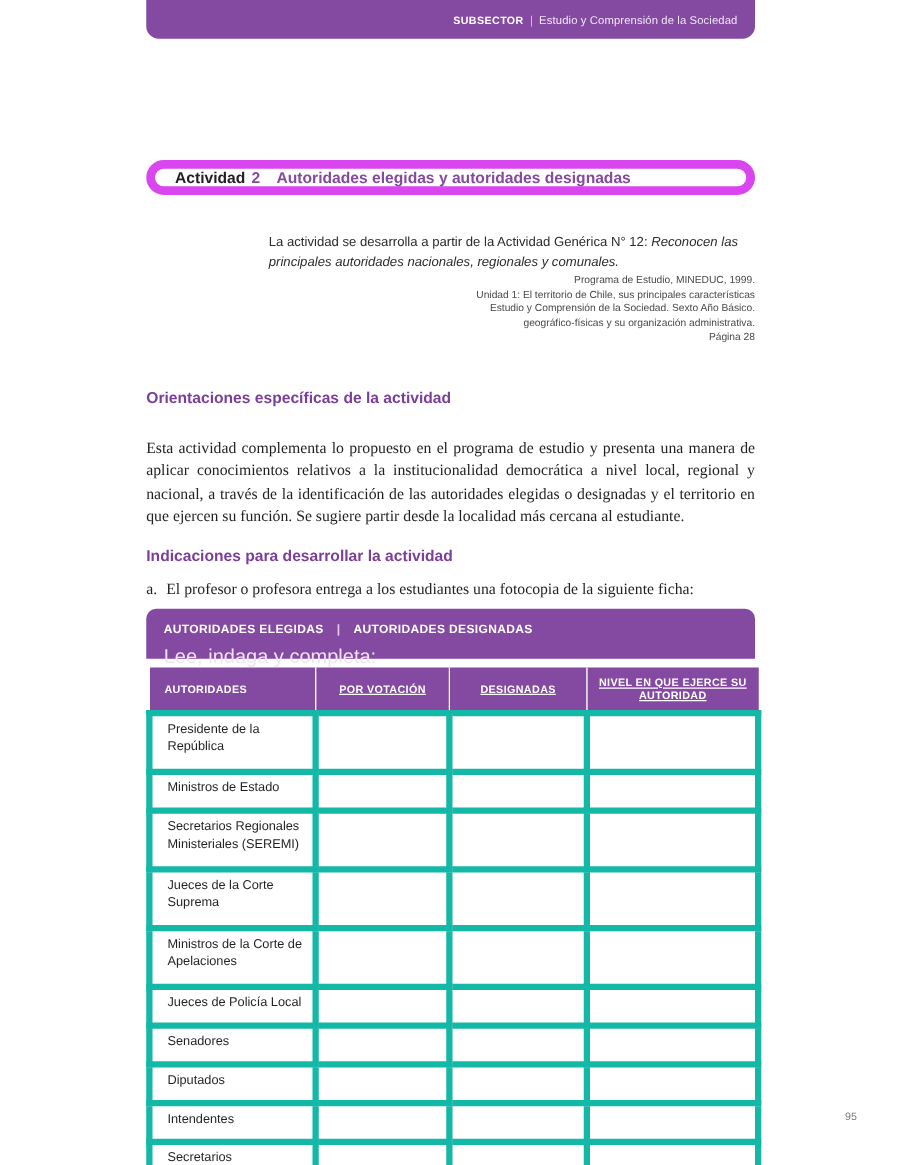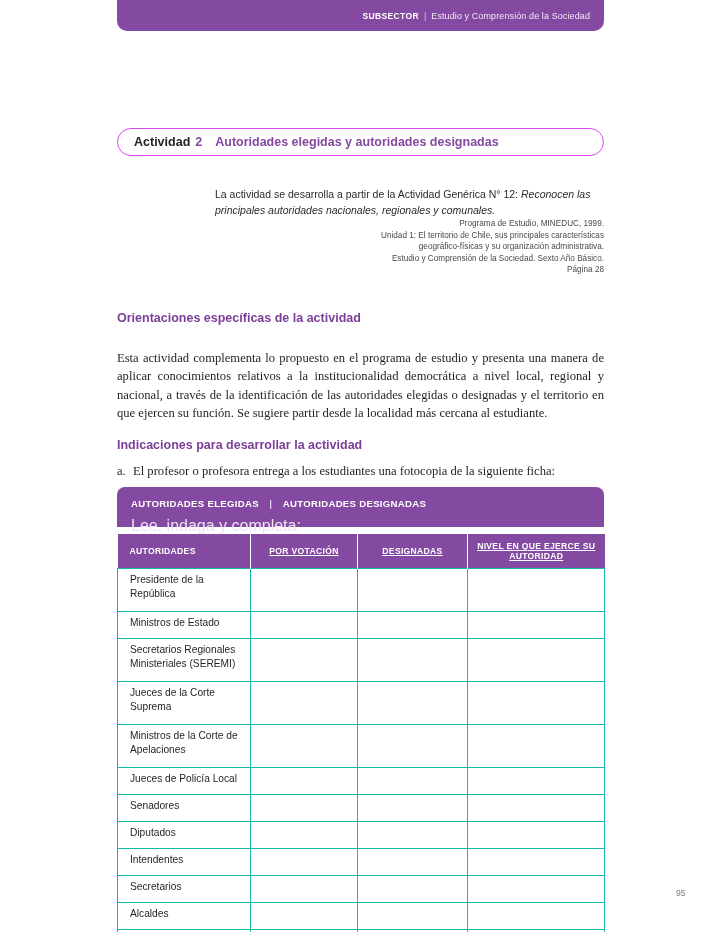--- a/index.html
+++ b/index.html
@@ -47,21 +47,21 @@
     letter-spacing: 0.1px;
   }
 
   
   .activity-box {
     position: absolute;
     left: 117px;
     top: 128px;
     width: 487px;
     height: 28px;
-    border: 1px solid #d946ef;
+    border: 7px solid #d946ef;
     border-radius: 14px;
     box-sizing: border-box;
     display: flex;
     align-items: center;
     padding-left: 16px;
   }
   .activity-word {
     color: #231f20;
     font-size: 12.5px;
     font-weight: bold;
@@ -194,21 +194,21 @@
   }
   .ficha-table th:last-child { border-right: none; }
   .ficha-table th.col-authority {
     text-align: left;
     padding-left: 12px;
     margin-top: 32px;
   }
   .ficha-table th.col-center { text-align: center; text-decoration: underline; }
 
   .ficha-table td {
-    border: 1px solid #14b8a6;
+    border: 5px solid #14b8a6;
     font-size: 10.2px;
     color: #231f20;
     vertical-align: top;
     background: #ffffff;
   }
   .ficha-table td.cell-authority {
     padding: 4px 6px 4px 12px;
     line-height: 14.4px;
   }
   .ficha-table td.cell-blank { padding: 0; }
@@ -247,22 +247,22 @@
   <span class="activity-title">Autoridades elegidas y autoridades designadas</span>
 </div>
 
 <p class="intro">
   <span>La actividad se desarrolla a partir de la Actividad Genérica N° 12: </span><em>Reconocen las principales autoridades nacionales, regionales y comunales.</em>
 </p>
 
 <div class="citation">
   <div>Programa de Estudio, MINEDUC, 1999.</div>
   <div>Unidad 1: El territorio de Chile, sus principales características</div>
+  <div>Estudio y Comprensión de la Sociedad. Sexto Año Básico.</div>
   <div>geográfico-físicas y su organización administrativa.</div>
-  <div>Estudio y Comprensión de la Sociedad. Sexto Año Básico.</div>
   <div>Página 28</div>
 </div>
 
 <h2 class="section-heading" id="heading-orientaciones">Orientaciones específicas de la actividad</h2>
 <p class="body-par">Esta actividad complementa lo propuesto en el programa de estudio y presenta una manera de aplicar conocimientos relativos a la institucionalidad democrática a nivel local, regional y nacional, a través de la identificación de las autoridades elegidas o designadas y el territorio en que ejercen su función. Se sugiere partir desde la localidad más cercana al estudiante.</p>
 
 <h2 class="section-heading" id="heading-indicaciones">Indicaciones para desarrollar la actividad</h2>
 <div class="instruction">
   <span class="instruction-marker">a.</span>
   <span>El profesor o profesora entrega a los estudiantes una fotocopia de la siguiente ficha:</span>

